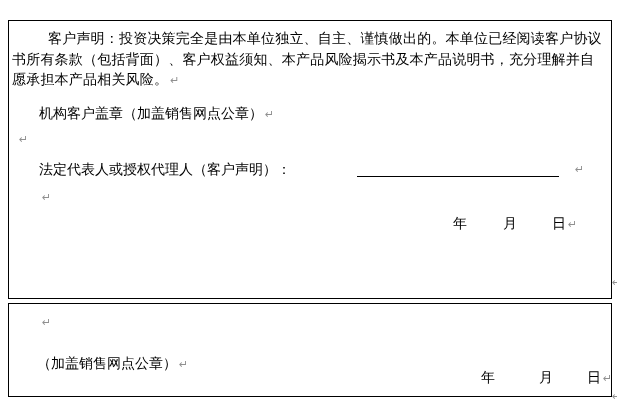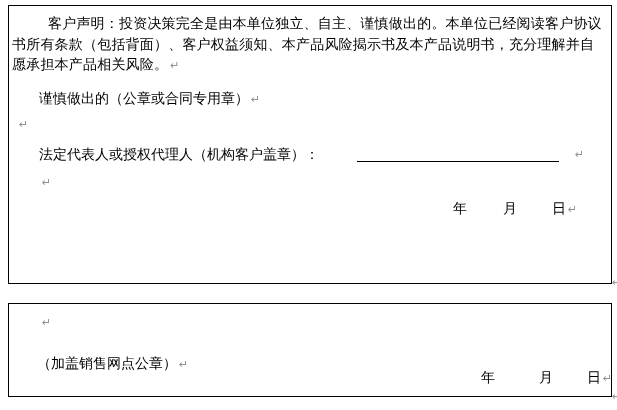--- a/index.html
+++ b/index.html
@@ -14,21 +14,21 @@
     color: #000000;
   }
   .doc-box {
     position: absolute;
     left: 8px;
     width: 602px;
     border: 1.5px solid #000000;
     background: #ffffff;
     box-sizing: content-box;
   }
-  #box1 { top: 5px; height: 277px; }
+  #box1 { top: 20px; height: 277px; }
   #box2 { top: 303px; height: 92px; }
 
   .abs { position: absolute; margin: 0; }
 
   .declaration {
     left: 3px;
     top: 7px;
     width: 590px;
     line-height: 20.7px;
     text-indent: 36px;
@@ -82,25 +82,25 @@
 </style>
 </head>
 <body>
 
 <div class="page">
 
   <div class="doc-box" id="box1">
 
     <p class="abs declaration"><span>客户声明：投资决策完全是由本单位独立、自主、谨慎做出的。本单位已经阅读客户协议书所有条款（包括背面）、客户权益须知、本产品风险揭示书及本产品说明书，充分理解并自愿承担本产品相关风险。</span><span class="pilcrow inline-pilcrow">↵</span></p>
 
-    <p class="abs org-stamp-line"><span>谨慎做出的（公章或合同专用章）</span><span class="pilcrow inline-pilcrow">↵</span></p>
+    <p class="abs org-stamp-line"><span>机构客户盖章（加盖销售网点公章）</span><span class="pilcrow inline-pilcrow">↵</span></p>
 
     <p class="abs empty-mark-1 pilcrow">↵</p>
 
-    <p class="abs legal-line"><span>法定代表人或授权代理人（机构客户盖章）：</span><span class="sign-line"></span><span class="pilcrow">↵</span></p>
+    <p class="abs legal-line"><span>法定代表人或授权代理人（客户声明）：</span><span class="sign-line"></span><span class="pilcrow">↵</span></p>
 
     <p class="abs empty-mark-2 pilcrow">↵</p>
 
     <p class="abs date-line"><span>年</span><span class="month-gap">月</span><span class="day-gap">日</span><span class="pilcrow inline-pilcrow">↵</span></p>
 
   </div>
 
   <p class="outside-mark pilcrow" id="after-box1">↵</p>
 
   <div class="doc-box" id="box2">

